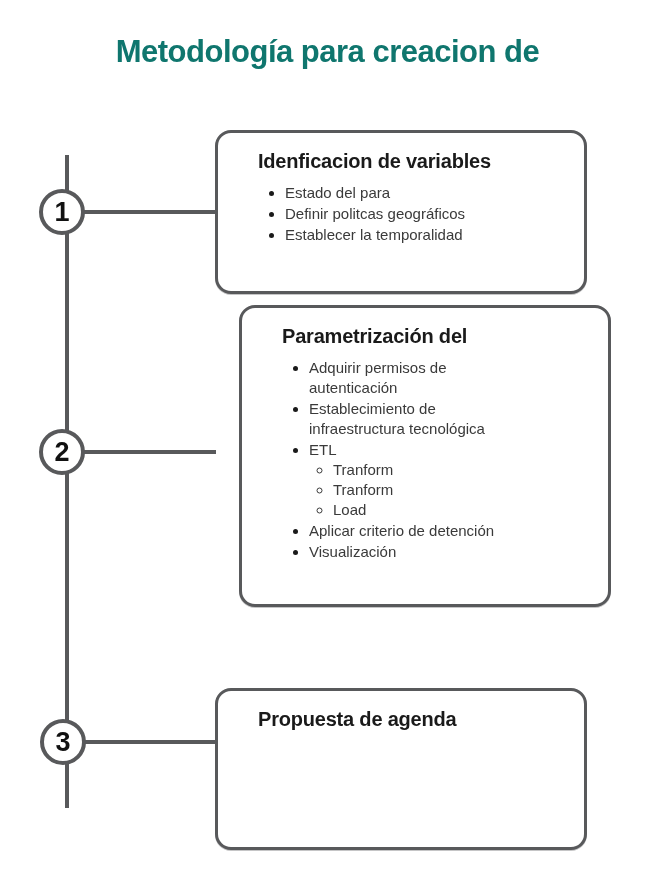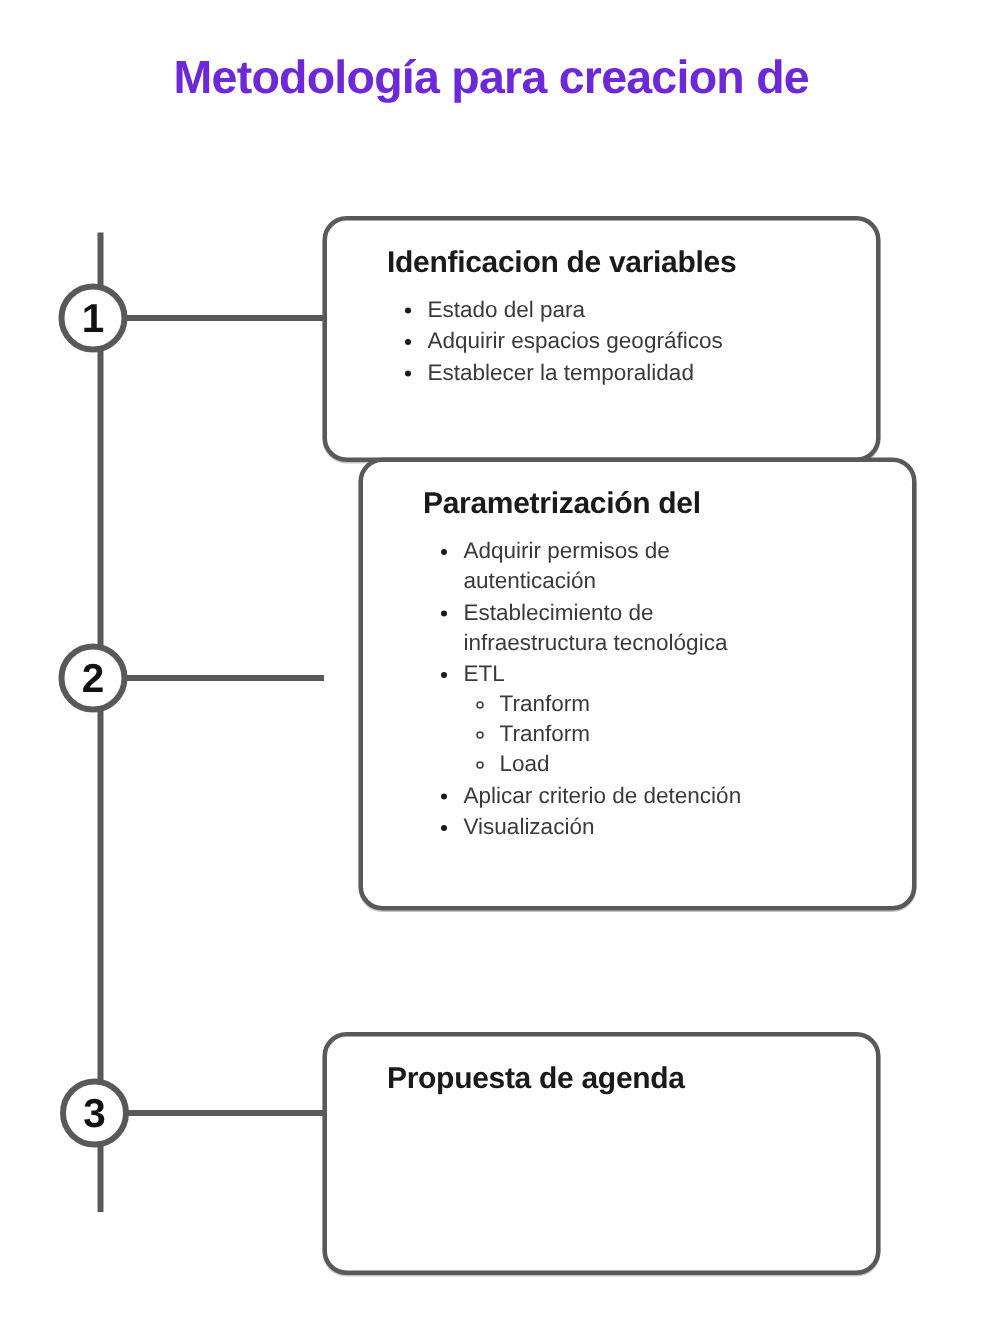--- a/index.html
+++ b/index.html
@@ -21,21 +21,21 @@
     position: absolute;
     top: 34px;
     left: 0;
     width: 655px;
     margin: 0;
     text-align: center;
     font-size: 31px;
     font-weight: bold;
     letter-spacing: -0.5px;
     line-height: 35px;
-    color: #6d28d9;
+    color: #0f766e;
   }
   .page-title span { display: block; }
 
   
   .vline {
     position: absolute;
     left: 65px;
     top: 155px;
     width: 4px;
     height: 653px;
@@ -79,21 +79,21 @@
     position: absolute;
     left: 215px;
     width: 372px;
     box-sizing: border-box;
     background: #ffffff;
     border: 3px solid #58595b;
     border-radius: 16px;
     padding: 14px 18px 10px 40px;
     box-shadow: 0 1px 0 rgba(88,89,91,0.35);
   }
-  .b0 { top: 144px; height: 164px; }
+  .b0 { top: 130px; height: 164px; }
   .b1 { top: 305px; height: 302px; margin-left: 24px; }
   .b2 { top: 688px; height: 162px; }
 
   .box-title {
     font-size: 20px;
     font-weight: bold;
     line-height: 28px;
     color: #1a1a1a;
     letter-spacing: -0.2px;
   }
@@ -149,21 +149,21 @@
   <div class="circle s2">
     <span>3</span>
   </div>
 
   <div class="step-box b0">
     <div class="box-title">
       <div>Idenficacion de variables</div>
     </div>
     <ul class="bullets">
       <li><span>Estado del para</span></li>
-      <li><span>Adquirir espacios geográficos</span></li>
+      <li><span>Definir politcas geográficos</span></li>
       <li><span>Establecer la temporalidad</span></li>
     </ul>
   </div>
 
   <div class="step-box b1">
     <div class="box-title">
       <div>Parametrización del</div>
     </div>
     <ul class="bullets">
       <li><span>Adquirir permisos de autenticación</span></li>

